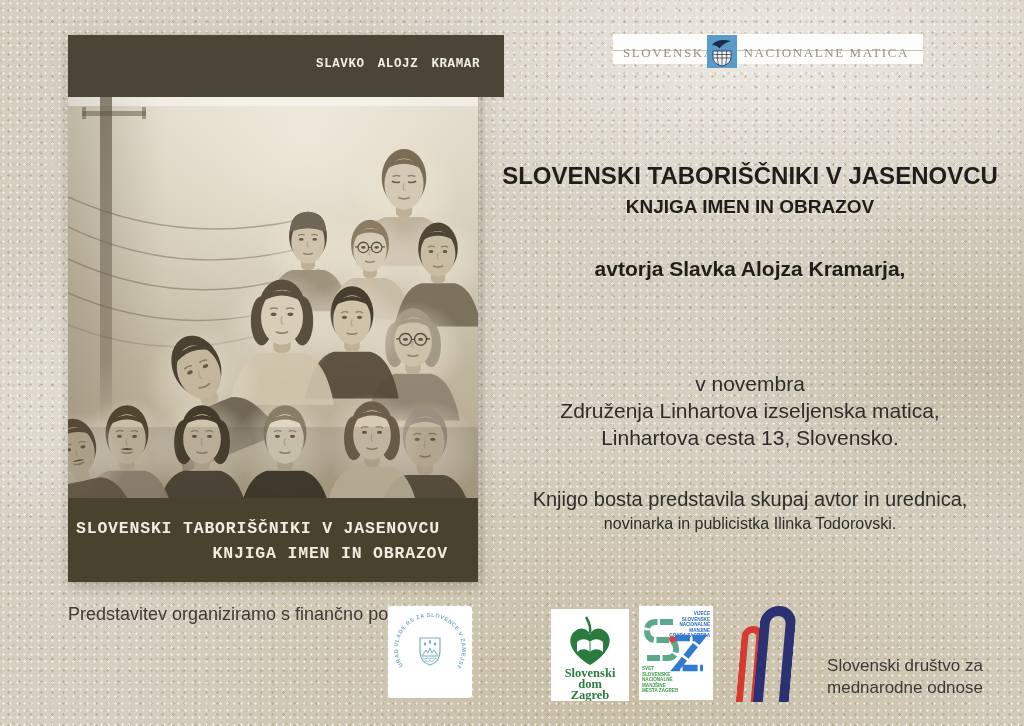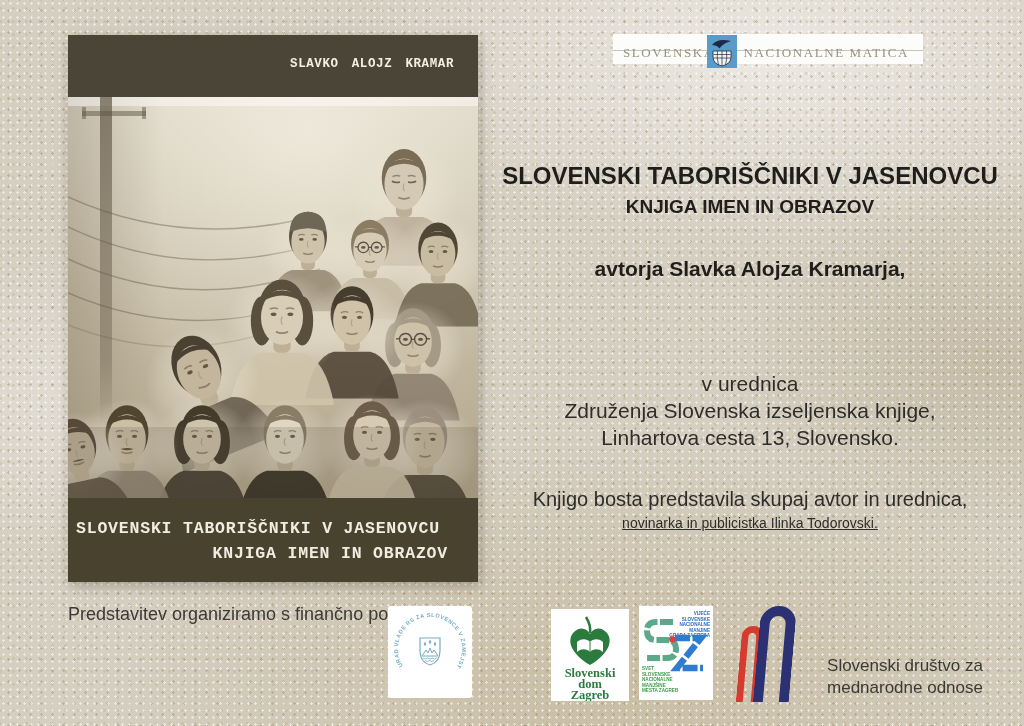--- a/index.html
+++ b/index.html
@@ -14,21 +14,21 @@
   .sand-noise{position:absolute;inset:0;pointer-events:none;
     background-image:
       radial-gradient(rgba(255,255,255,.55) 1px, transparent 1.3px),
       radial-gradient(rgba(150,132,100,.40) 1px, transparent 1.3px),
       radial-gradient(rgba(190,172,134,.38) 1.2px, transparent 1.6px);
     background-size:7px 7px, 11px 11px, 13px 13px;
     background-position:0 0, 3px 5px, 7px 2px;}
   
   .book-cover{position:absolute;left:68px;top:35px;width:410px;height:547px;
     box-shadow:2px 4px 12px rgba(80,70,50,.35);background:#4a4434;}
-  .cover-top-band{position:absolute;left:0;top:0;width:100%;height:62px;background:#4b4537;}
+  .cover-top-band{position:absolute;left:0;top:0;width:100%;height:62px;background:#4b4537;padding-left:26px;}
   .cover-author{position:absolute;right:24px;top:22px;color:#f3efe4;
     font-family:"Liberation Mono",monospace;font-weight:bold;font-size:12.5px;
     letter-spacing:.6px;word-spacing:5px;}
   .cover-photo{position:absolute;left:0;top:62px;width:410px;height:401px;}
   .cover-bottom-band{position:absolute;left:0;top:463px;width:100%;height:84px;background:#48422f;
     box-sizing:border-box;padding:18px 30px 0 8px;
     font-family:"Liberation Mono",monospace;font-weight:bold;color:#f0ece0;
     font-size:16.5px;letter-spacing:.8px;line-height:25px;}
   .cover-title-l1{text-align:left;white-space:nowrap;}
   .cover-title-l2{text-align:right;white-space:nowrap;}
@@ -43,21 +43,21 @@
   .inv{position:absolute;left:490px;width:520px;text-align:center;color:#2e2d2a;white-space:nowrap;}
   .inv-intro{top:102px;font-size:21px;}
   .inv-title1{top:162px;font-size:24px;font-weight:bold;color:#1f1e1b;}
   .inv-title2{top:196px;font-size:19px;font-weight:bold;color:#1f1e1b;}
   .inv-author{top:257px;font-size:21px;font-weight:bold;color:#1f1e1b;text-align:center;}
   .inv-date{top:314px;font-size:21.5px;font-weight:bold;color:#1f1e1b;}
   .inv-venue1{top:372px;font-size:21px;}
   .inv-venue2{top:399px;font-size:21px;}
   .inv-venue3{top:426px;font-size:21px;}
   .inv-pres1{top:488px;font-size:20px;}
-  .inv-pres2{top:515px;font-size:14px;text-decoration:underline;}
+  .inv-pres2{top:515px;font-size:16px;}
   
   .support-text{position:absolute;left:68px;top:604px;font-size:18px;color:#3c3a35;}
   .logo-box{position:absolute;background:#fff;}
   .gov-logo{left:388px;top:606px;width:84px;height:92px;border-radius:3px;}
   .sdz-logo{left:551px;top:609px;width:78px;height:92px;}
   .sz-logo{left:639px;top:606px;width:74px;height:94px;}
   .sdmo-logo{position:absolute;left:737px;top:606px;width:60px;height:96px;}
   .arch{position:absolute;box-sizing:border-box;border-bottom:none!important;}
   .arch-red{left:2px;top:20px;width:22px;height:76px;border:7px solid #d63b2f;
     border-radius:12px 12px 0 0;transform:skewX(-5deg);}
@@ -345,22 +345,22 @@
         <path d="M15 16 V31"></path>
         <path d="M10.5 16 Q9.5 23 11.5 30"></path>
         <path d="M19.5 16 Q20.5 23 18.5 30"></path>
       </g>
     </svg>
   </div>
 
   <div class="inv inv-title1">SLOVENSKI TABORIŠČNIKI V JASENOVCU</div>
   <div class="inv inv-title2">KNJIGA IMEN IN OBRAZOV</div>
   <div class="inv inv-author">avtorja Slavka Alojza Kramarja,</div>
-  <div class="inv inv-venue1">v urednica</div>
-  <div class="inv inv-venue2">Združenja Slovenska izseljenska knjige,</div>
+  <div class="inv inv-venue1">v novembra</div>
+  <div class="inv inv-venue2">Združenja Linhartova izseljenska matica,</div>
   <div class="inv inv-venue3">Linhartova cesta 13, Slovensko.</div>
   <div class="inv inv-pres1">Knjigo bosta predstavila skupaj avtor in urednica,</div>
   <div class="inv inv-pres2">novinarka in publicistka Ilinka Todorovski.</div>
 
   <div class="support-text">Predstavitev organiziramo s finančno pomočjo</div>
 
   <div class="logo-box gov-logo">
     <svg width="84" height="92" viewBox="0 0 84 92">
       <defs>
         <path id="govCircle" d="M 15 60 A 32 32 0 1 1 69 60"></path>

